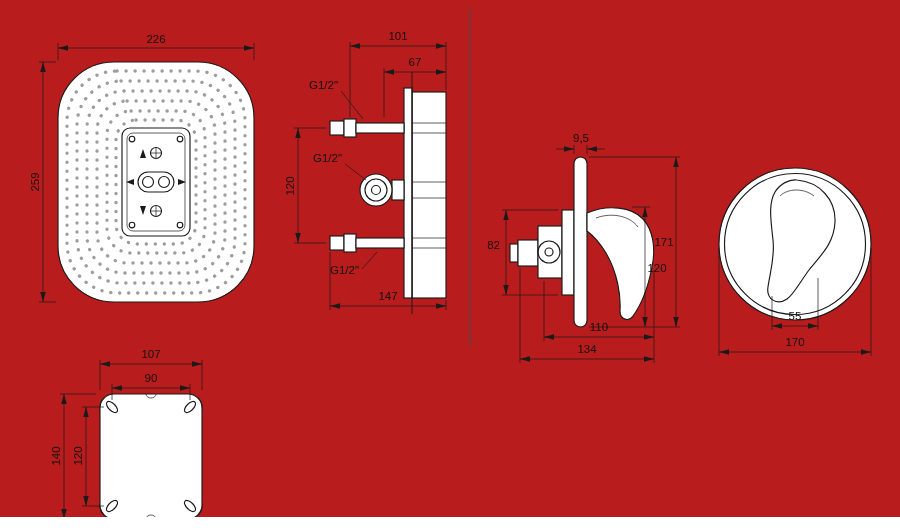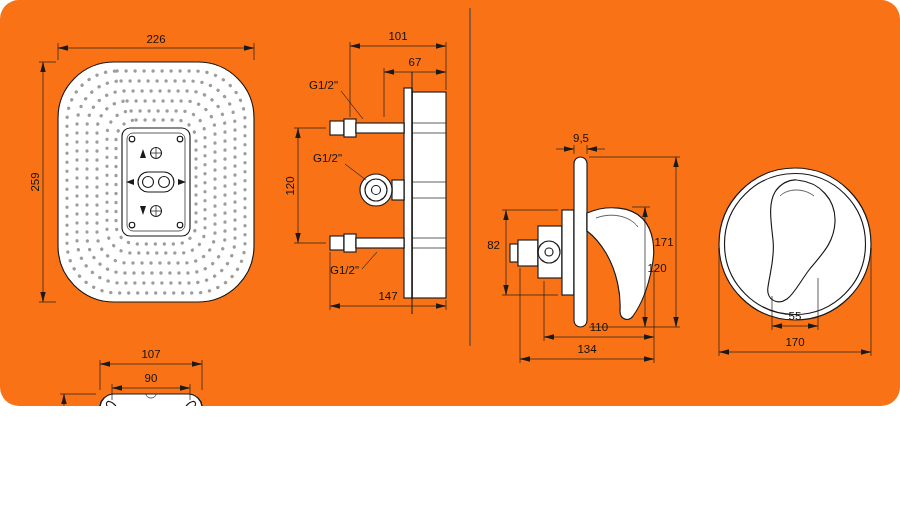--- a/index.html
+++ b/index.html
@@ -1,16 +1,16 @@
 <!DOCTYPE html>
 <html><head>
 <meta charset="utf-8">
 <style>
   html,body{margin:0;padding:0;background:#fff;}
-  .sheet{width:900px;height:406px;background:#f97316;position:relative;overflow:hidden;border-radius:19px;}
+  .sheet{width:900px;height:517px;background:#b91c1c;position:relative;overflow:hidden;}
   svg text{font-family:"Liberation Sans","DejaVu Sans",sans-serif;font-size:11.5px;fill:#111;}
   .p  {stroke:#1a1a1a;stroke-width:1.15;fill:#fff;}
   .pn {stroke:#1a1a1a;stroke-width:1.15;fill:none;}
   .thin{stroke:#1a1a1a;stroke-width:.7;fill:none;}
   .dl {stroke:#1a1a1a;stroke-width:.7;fill:none;}
   .dots{fill:none;stroke:#9d9d9d;stroke-width:3.3;stroke-dasharray:.2 8.8;stroke-linecap:round;}
   .blk{fill:#1a1a1a;stroke:none;}
 </style>
 </head>
 <body>

